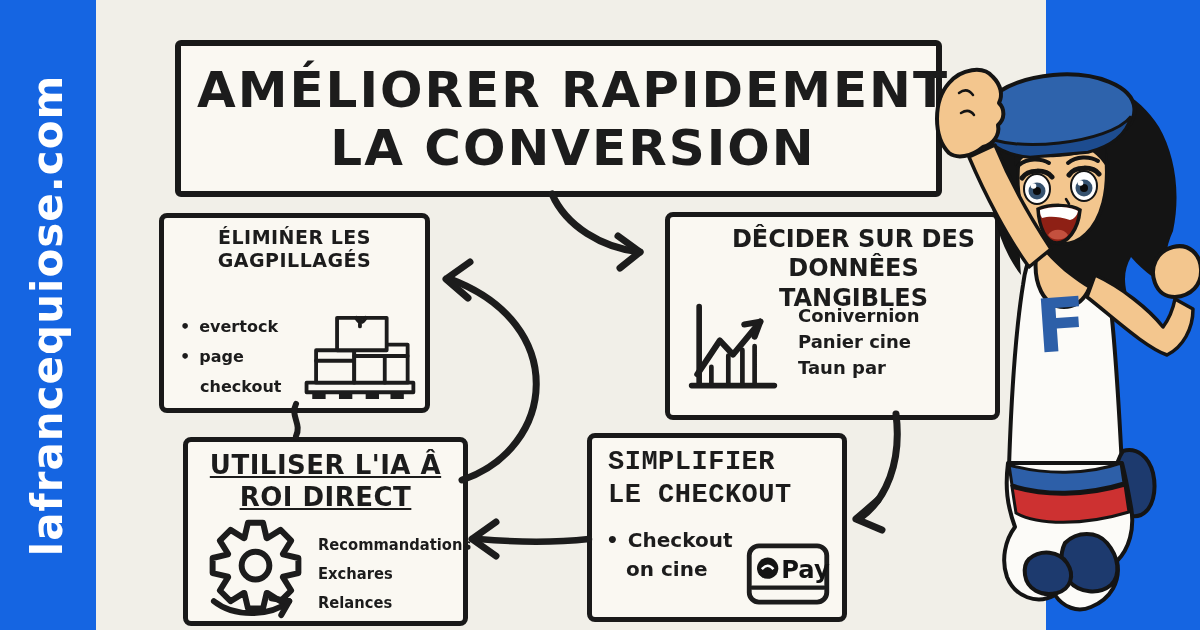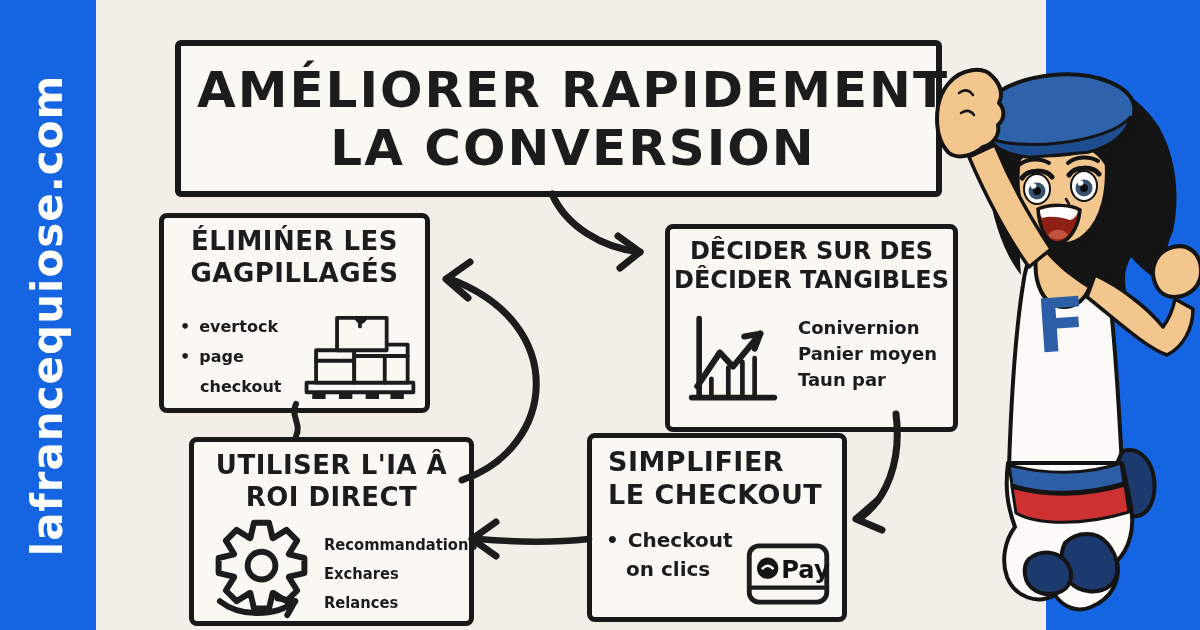--- a/index.html
+++ b/index.html
@@ -9,28 +9,28 @@
   .bar-left{left:0;width:96px;display:flex;align-items:center;justify-content:center;}
   .bar-right{left:1046px;width:154px;}
   .watermark{display:block;transform:rotate(-90deg);white-space:nowrap;color:#ffffff;
              font-weight:700;font-size:42px;letter-spacing:1px;}
   .title-box{position:absolute;left:175px;top:40px;width:755px;height:145px;z-index:1;
              background:#faf8f2;border:6px solid #191919;border-radius:6px;
              display:flex;flex-direction:column;align-items:center;justify-content:center;}
   .title-line{font-size:50px;font-weight:700;letter-spacing:2px;line-height:1.16;white-space:nowrap;padding-left:29px;}
   .box{position:absolute;background:#faf8f2;border:5px solid #191919;border-radius:8px;z-index:1;}
   .box-a{left:159px;top:213px;width:261px;height:190px;}
-  .box-b{left:665px;top:224px;width:283px;height:198px;}
-  .box-c{left:189px;top:437px;width:275px;height:179px;}
+  .box-b{left:665px;top:212px;width:283px;height:198px;padding-left:42px;}
+  .box-c{left:183px;top:437px;width:275px;height:179px;text-decoration:underline;}
   .box-d{left:587px;top:433px;width:250px;height:179px;}
   .box-heading{margin-top:8px;text-align:center;font-weight:700;line-height:1.22;letter-spacing:.5px;}
-  .box-a .box-heading{font-size:26px;}
+  .box-a .box-heading{font-size:19px;}
   .box-b .box-heading{font-size:24px;letter-spacing:0;}
   .box-c .box-heading{font-size:26px;}
-  .box-d .box-heading{font-size:27px;text-align:left;margin-left:16px;}
+  .box-d .box-heading{font-size:27px;text-align:left;margin-left:16px;font-family:Liberation Mono, monospace;}
   .bullets{position:absolute;margin:0;padding:0;list-style:none;font-weight:700;}
   .box-a .bullets{left:16px;top:94px;font-size:16px;line-height:30px;}
   .box-d .bullets{left:14px;top:88px;font-size:20px;line-height:29px;}
   .bullets li.dot::before{content:"\2022";margin-right:9px;}
   .bullets li.nodot{padding-left:20px;}
   .metrics{position:absolute;left:128px;top:86px;margin:0;padding:0;list-style:none;
            font-weight:700;font-size:18px;line-height:26px;}
   .features{position:absolute;left:130px;top:88px;margin:0;padding:0;list-style:none;
             font-weight:700;font-size:16px;line-height:29px;transform:scaleX(.92);transform-origin:0 0;}
   .icon-svg{position:absolute;}
@@ -91,33 +91,33 @@
         <path d="M 42 10 h 52 v 34 h -52 Z"></path>
           <path d="M 66 10 v 9 M 62 10 q 5 9 10 0" fill="none"></path>
       </g>
       <path d="M 16 88 h 14 v 7 h -14 Z M 44 88 h 14 v 7 h -14 Z M 72 88 h 14 v 7 h -14 Z M 98 88 h 14 v 7 h -14 Z" fill="#1c1c1c"></path>
     </svg>
   </div>
 
   <div class="box box-b">
     <div class="box-heading">
       <div>DÊCIDER SUR DES</div>
-      <div>DÊCIDER TANGIBLES</div>
+      <div>DONNÊES TANGIBLES</div>
     </div>
     <svg class="icon-svg icon-chart" width="94" height="98" viewBox="0 0 100 100">
       <g fill="none" stroke="#1c1c1c" stroke-linecap="round" stroke-linejoin="round">
         <path d="M 14 6 L 14 90 M 6 90 L 94 90" stroke-width="6"></path>
         <path d="M 27 70 V 88 M 45 58 V 88 M 60 52 V 88 M 73 48 V 88" stroke-width="5"></path>
         <path d="M 12 78 L 36 42 L 50 57 L 79 22" stroke-width="6.5"></path>
         <path d="M 79 22 L 62 25 M 79 22 L 73 38" stroke-width="6.5"></path>
       </g>
     </svg>
     <ul class="metrics">
       <li>Conivernion</li>
-      <li>Panier moyen</li>
+      <li>Panier cine</li>
       <li>Taun par</li>
     </ul>
   </div>
 
   <div class="box box-c">
     <div class="box-heading">
       <div>UTILISER L'IA Â</div>
       <div>ROI DIRECT</div>
     </div>
     <svg class="icon-svg icon-gear" width="104" height="104" viewBox="0 0 105 105">
@@ -135,21 +135,21 @@
     </ul>
   </div>
 
   <div class="box box-d">
     <div class="box-heading">
       <div>SIMPLIFIER</div>
       <div>LE CHECKOUT</div>
     </div>
     <ul class="bullets">
       <li class="dot">Checkout</li>
-      <li class="nodot">on clics</li>
+      <li class="nodot">on cine</li>
     </ul>
     <svg class="icon-svg icon-pay" width="84" height="62" viewBox="0 0 86 64">
       <rect x="3" y="3" width="80" height="58" rx="10" fill="#faf8f2" stroke="#1c1c1c" stroke-width="5"></rect>
       <path d="M 6 46 L 80 46" stroke="#1c1c1c" stroke-width="4.5" stroke-linecap="round"></path>
       <circle cx="22" cy="26" r="11" fill="#141414"></circle>
       <path d="M 16 27 q 6 -7 12 0" stroke="#ffffff" stroke-width="2.5" fill="none"></path>
       <text x="36" y="36" font-size="25" font-weight="bold" fill="#141414">Pay</text>
     </svg>
   </div>
 

